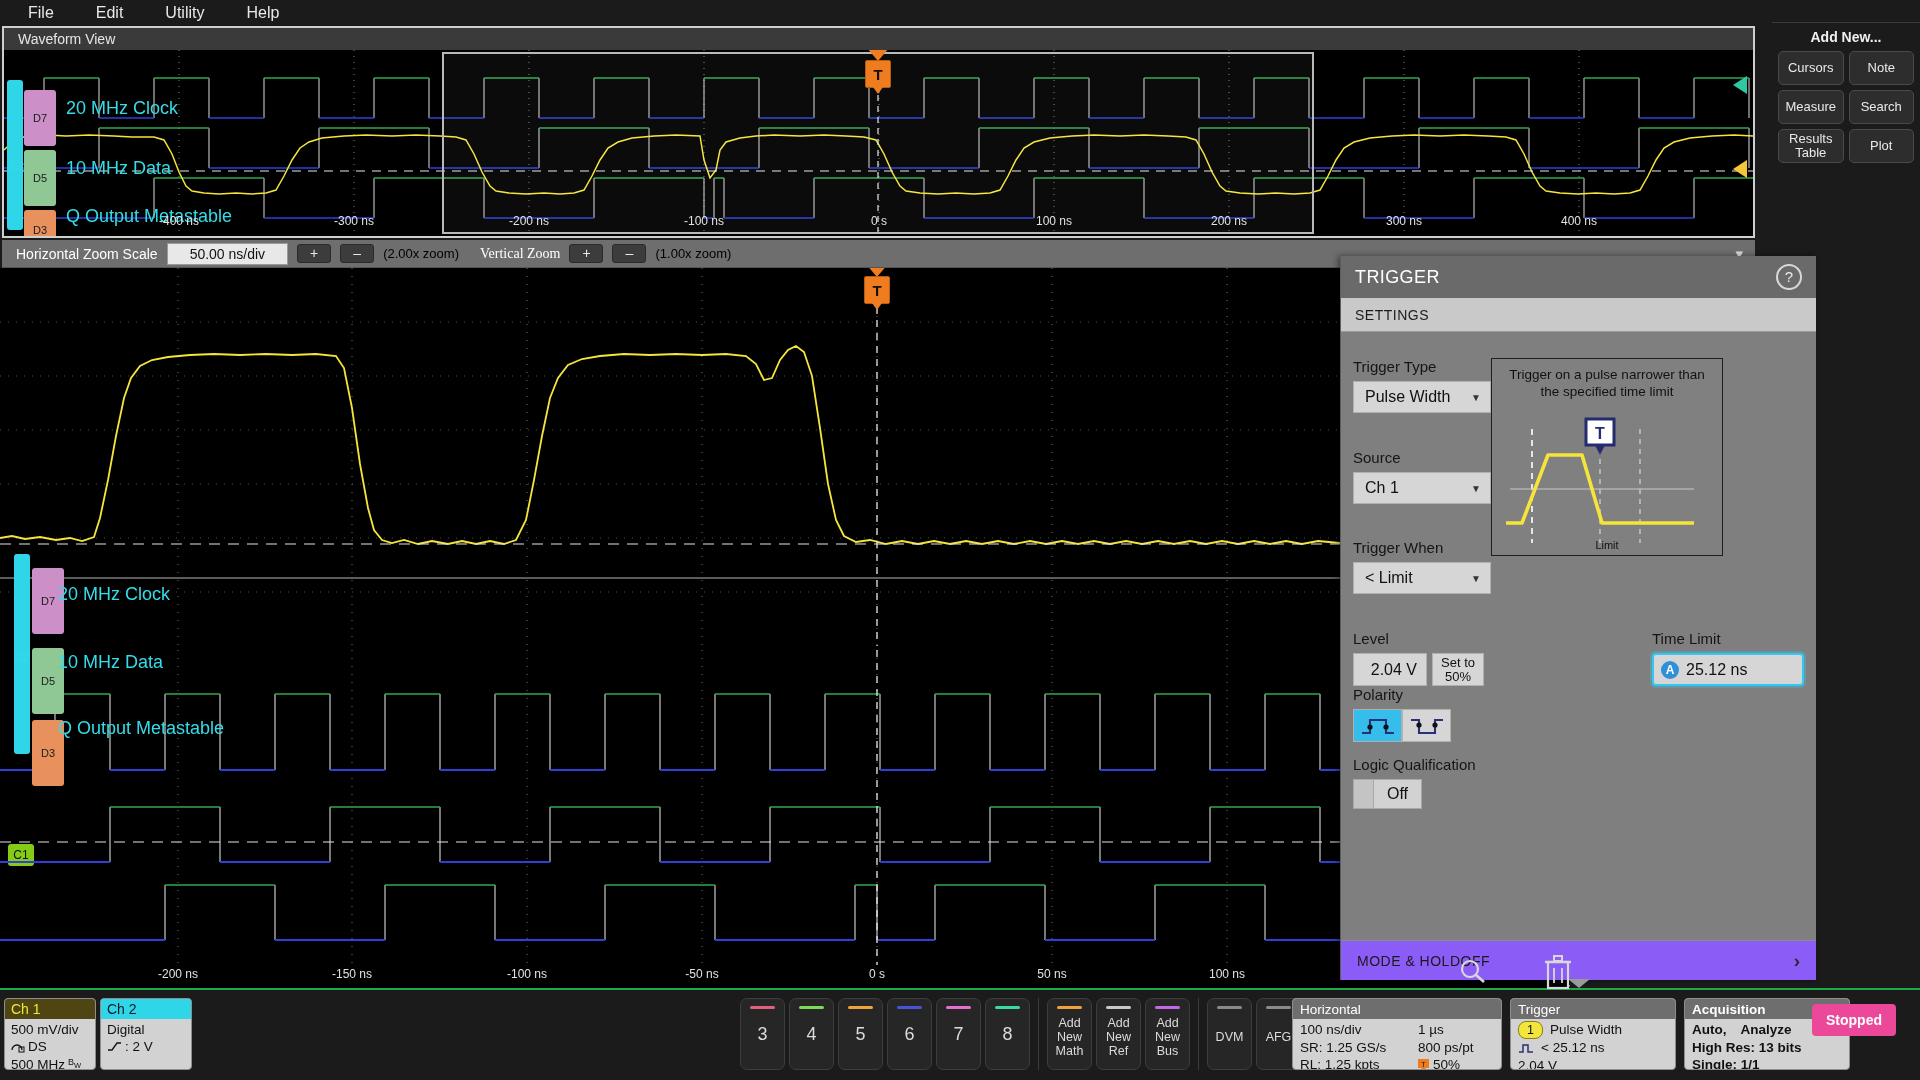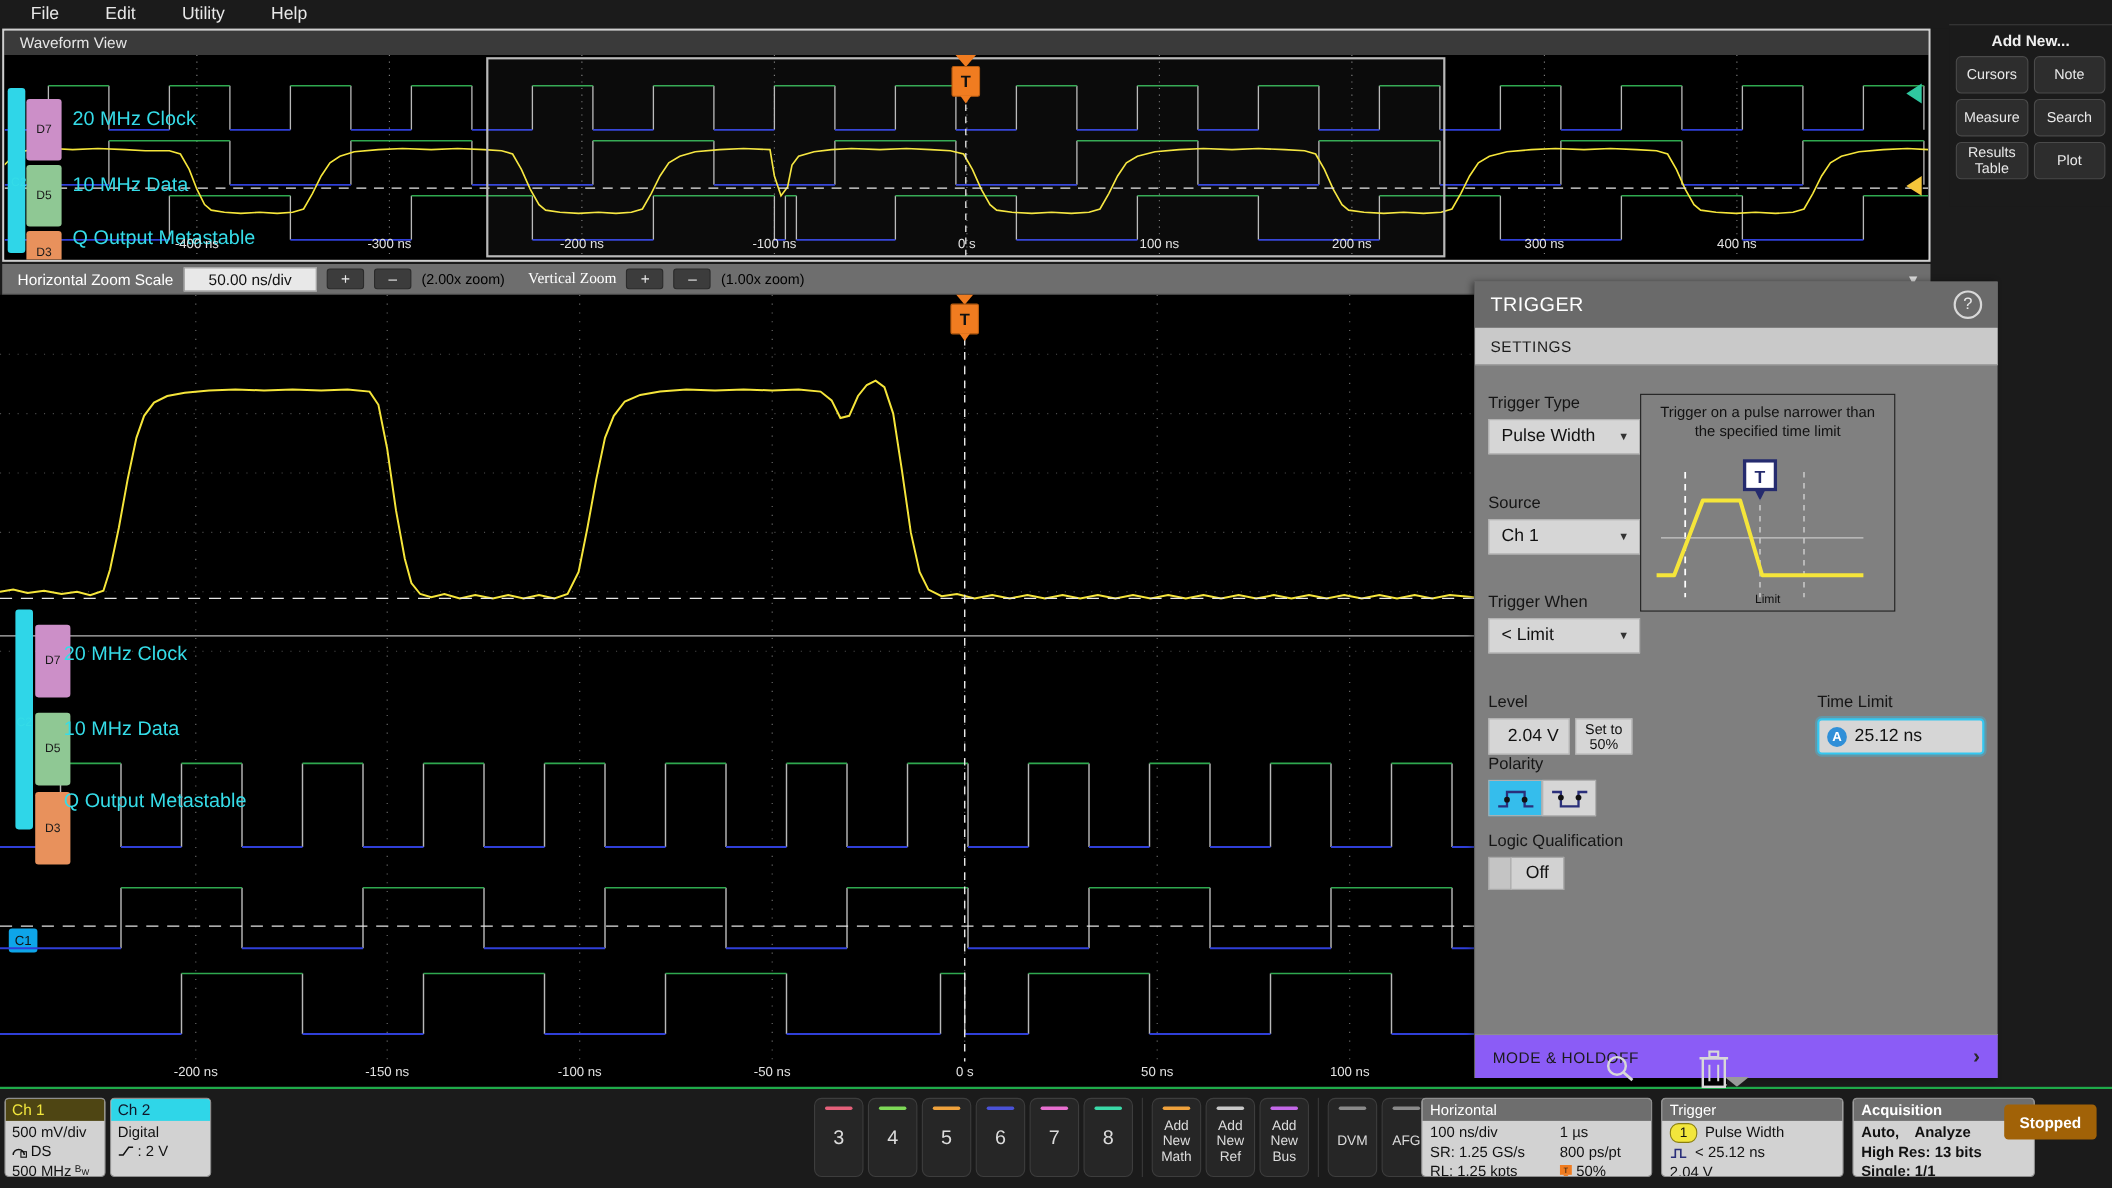--- a/index.html
+++ b/index.html
@@ -187,21 +187,21 @@
   .infobadge {
     position:absolute; top:8px; height:72px; background:#d2d2d2; border-radius:4px; overflow:hidden;
     border:1px solid #8e8e8e;
   }
   .infobadge .cap { height:20px; background:#6e6e6e; color:#fff; font-size:13.5px;
                     padding-left:7px; display:flex; align-items:center; }
   .infobadge .body { padding: 2px 7px; color:#111; font-size:13.5px; line-height:1.3; }
   .two-col { display:grid; grid-template-columns: 118px auto; }
 
   .stopbtn {
-    position:absolute; right: 14px; top: 14px; width: 84px; height: 32px; background:#a16207;
+    position:absolute; right: 24px; top: 14px; width: 84px; height: 32px; background:#ec4899;
     border-radius:4px; color:#fff; font-size:14px; font-weight:bold;
     display:flex; align-items:center; justify-content:center;
   }
   .trashbtn { position:absolute; right: 112px; top: 14px; width:40px; height:42px; }
   .searchbtn { position:absolute; right: 170px; top: 18px; width:40px; height:34px; }
 
   
   .wl { position:absolute; color:#35dce8; font-size:18px; white-space:nowrap; }
   .digbadge {
     position:absolute; width:32px; color:#1a1a1a; font-size:11px;
@@ -427,21 +427,21 @@
                L1206,276 L1222,273 L1238,276 L1254,273 L1270,276 L1286,273
                L1302,276 L1318,273 L1340,275" stroke="#f5e53a" stroke-width="1.8" fill="none"></path>
 
       <line x1="0" y1="276" x2="1340" y2="276" stroke="#e4e4e4" stroke-width="1.2" stroke-dasharray="11,8"></line>
 
       <line x1="0" y1="310" x2="1340" y2="310" stroke="#b8b8b8" stroke-width="1.1"></line>
 
       <line x1="877" y1="0" x2="877" y2="378" stroke="#e8e8e8" stroke-width="1.3" stroke-dasharray="7,6"></line>
     </svg>
 
-    <div style="position:absolute;left:8px;top:576px;width:26px;height:22px;background:#0ea5e9;
+    <div style="position:absolute;left:8px;top:576px;width:26px;height:22px;background:#84cc16;
                 border-radius:3px;color:#111;font-size:12px;display:flex;align-items:center;justify-content:center;">C1</div>
 
     <div class="tri-down" style="left:866px; top:-4px; z-index:5;"></div>
     <div class="tmark" style="left:864px; top:8px; z-index:5;">T</div>
 
     <svg class="zv-digital" viewBox="0 0 1340 340">
       <g stroke="#8c8c8c" stroke-width="1" stroke-dasharray="1,7" opacity="0.8">
         <line x1="178" y1="0" x2="178" y2="340"></line>
         <line x1="352" y1="0" x2="352" y2="340"></line>
         <line x1="527" y1="0" x2="527" y2="340"></line>

